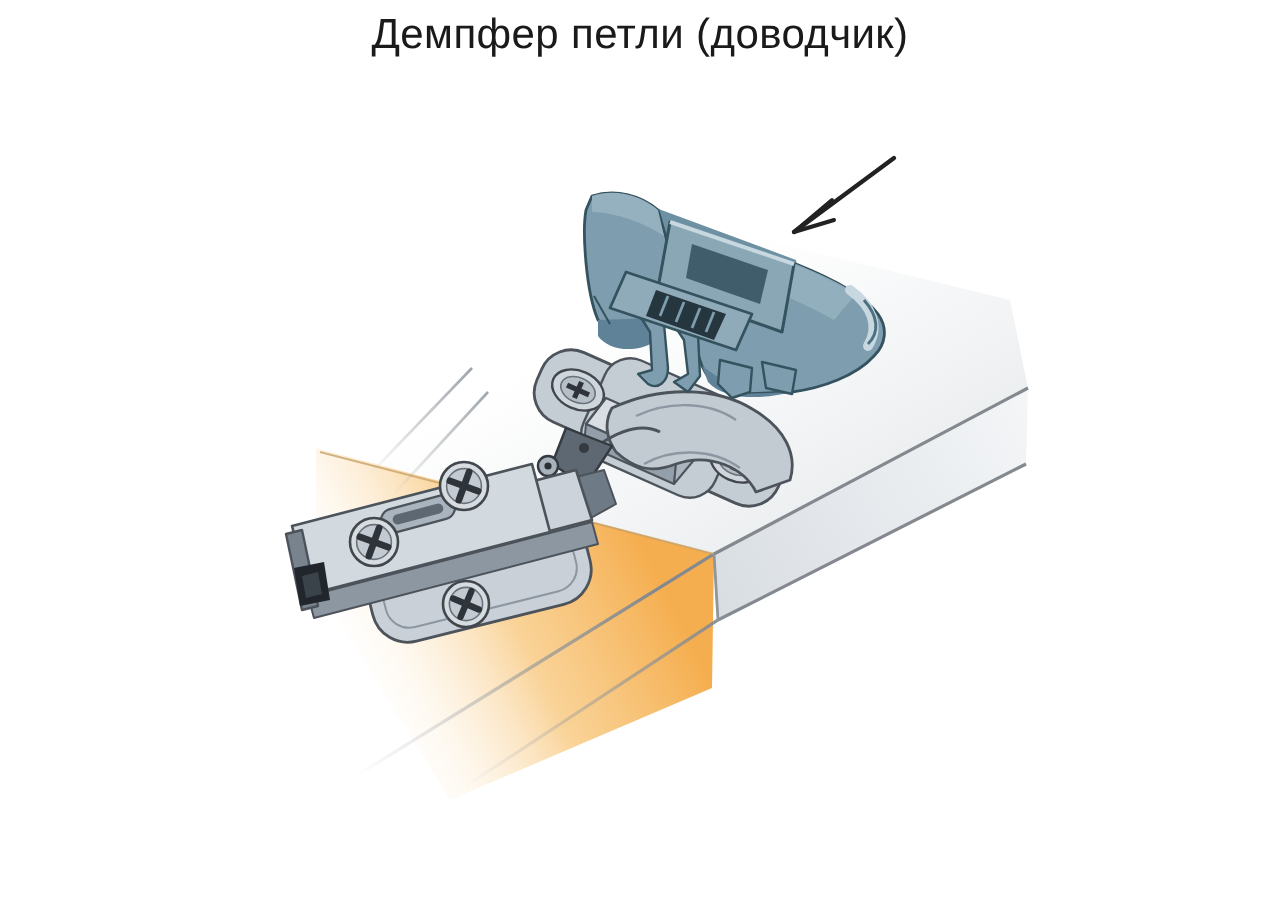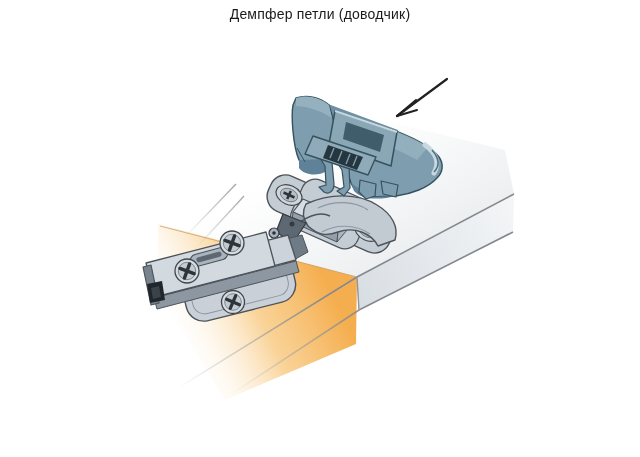--- a/index.html
+++ b/index.html
@@ -7,21 +7,21 @@
     position:relative;
     width:640px;height:457px;
     background:#ffffff;
     overflow:hidden;
     font-family:"Liberation Sans", sans-serif;
   }
   .title{
     position:absolute;
     top:6px;left:0;width:100%;
     text-align:center;
-    font-size:14px;
+    font-size:21px;
     color:#1a1a1a;
     letter-spacing:0.2px;
   }
   svg{position:absolute;left:0;top:0;}
 </style>
 </head>
 <body>
 
 <div class="page">
   <div class="title">Демпфер петли (доводчик)</div>

